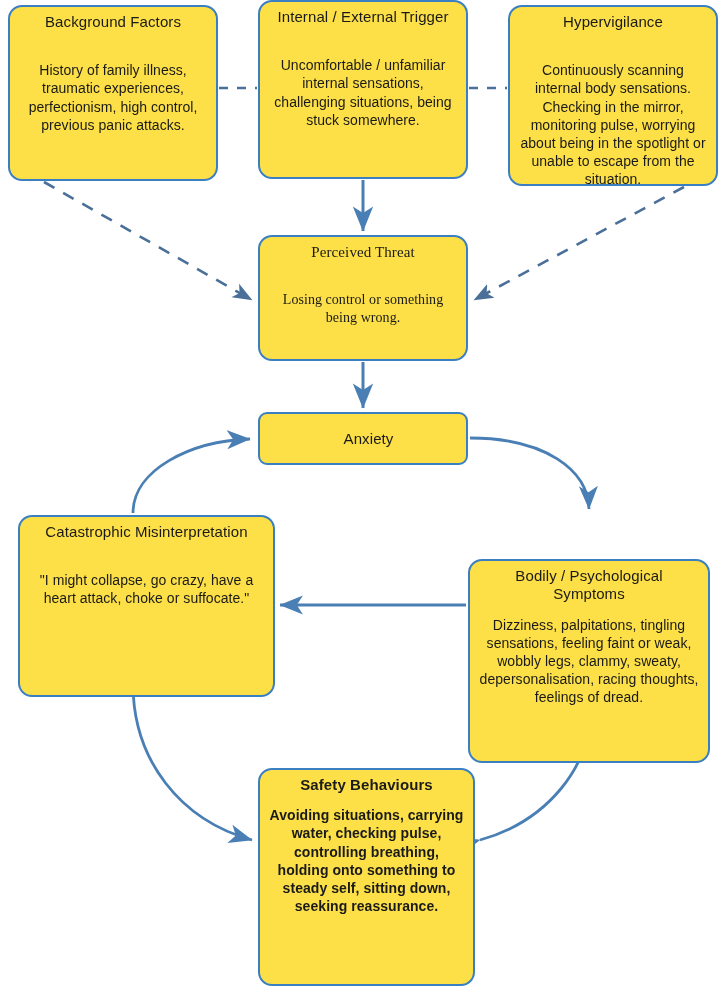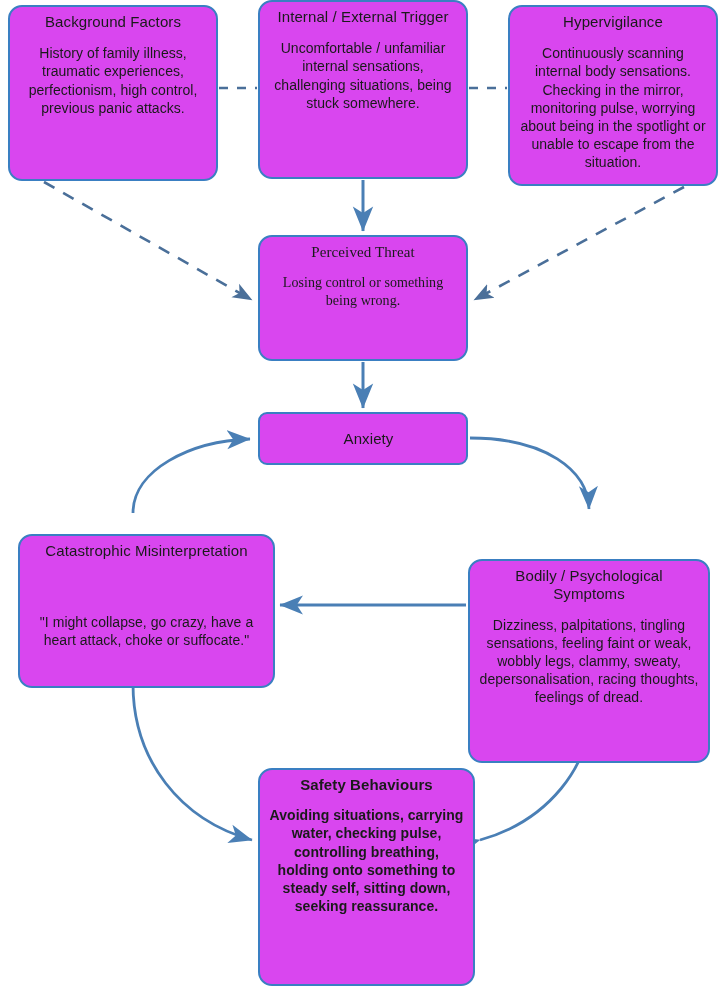--- a/index.html
+++ b/index.html
@@ -1,34 +1,34 @@
 <!DOCTYPE html>
 <html><head>
 <meta charset="utf-8">
 <style>
   html,body{margin:0;padding:0;background:#ffffff;}
   body{width:720px;height:996px;overflow:hidden;
        font-family:"Liberation Sans","DejaVu Sans",sans-serif;}
   #stage{position:relative;width:720px;height:996px;background:#fff;}
   #wires{position:absolute;left:0;top:0;width:720px;height:996px;}
   .node{position:absolute;box-sizing:border-box;
-        border:2.5px solid #3a7fc2;border-radius:14px;background:#d946ef;
+        border:2.5px solid #3a7fc2;border-radius:14px;background:#fde047;
         display:flex;flex-direction:column;align-items:center;
         padding:6px 8px 4px 8px;z-index:2;}
   .node .ttl{font-size:15px;color:#1a1a1a;text-align:center;line-height:1.22;
              letter-spacing:.1px;}
   .node .bdy{font-size:14px;color:#1a1a1a;text-align:center;line-height:1.30;
-             margin-top:13px;letter-spacing:.05px;}
+             margin-top:30px;letter-spacing:.05px;}
   .n-bg{left:8px;  top:5px;   width:210px;height:176px;}
   .n-tr{left:258px;top:0px;   width:210px;height:179px;}
   .n-hv{left:508px;top:5px;   width:210px;height:181px;}
   .n-pt{left:258px;top:235px; width:210px;height:126px;font-family:Liberation Serif, serif;}
   .n-ax{left:258px;top:412px; width:210px;height:53px;border-radius:9px;
         justify-content:center;padding-left:19px;}
-  .n-cm{left:18px; top:534px; width:257px;height:154px;gap:40px;}
+  .n-cm{left:18px; top:515px; width:257px;height:182px;}
   .n-bp{left:468px;top:515px; width:242px;height:204px;margin-top:44px;}
   .n-sb{left:258px;top:768px; width:217px;height:218px;font-weight:bold;}
   .n-ax .ttl{font-size:15px;}
   .n-bp .bdy,.n-sb .bdy{margin-top:12px;}
 </style>
 </head>
 <body>
 
 <div id="stage">
 

